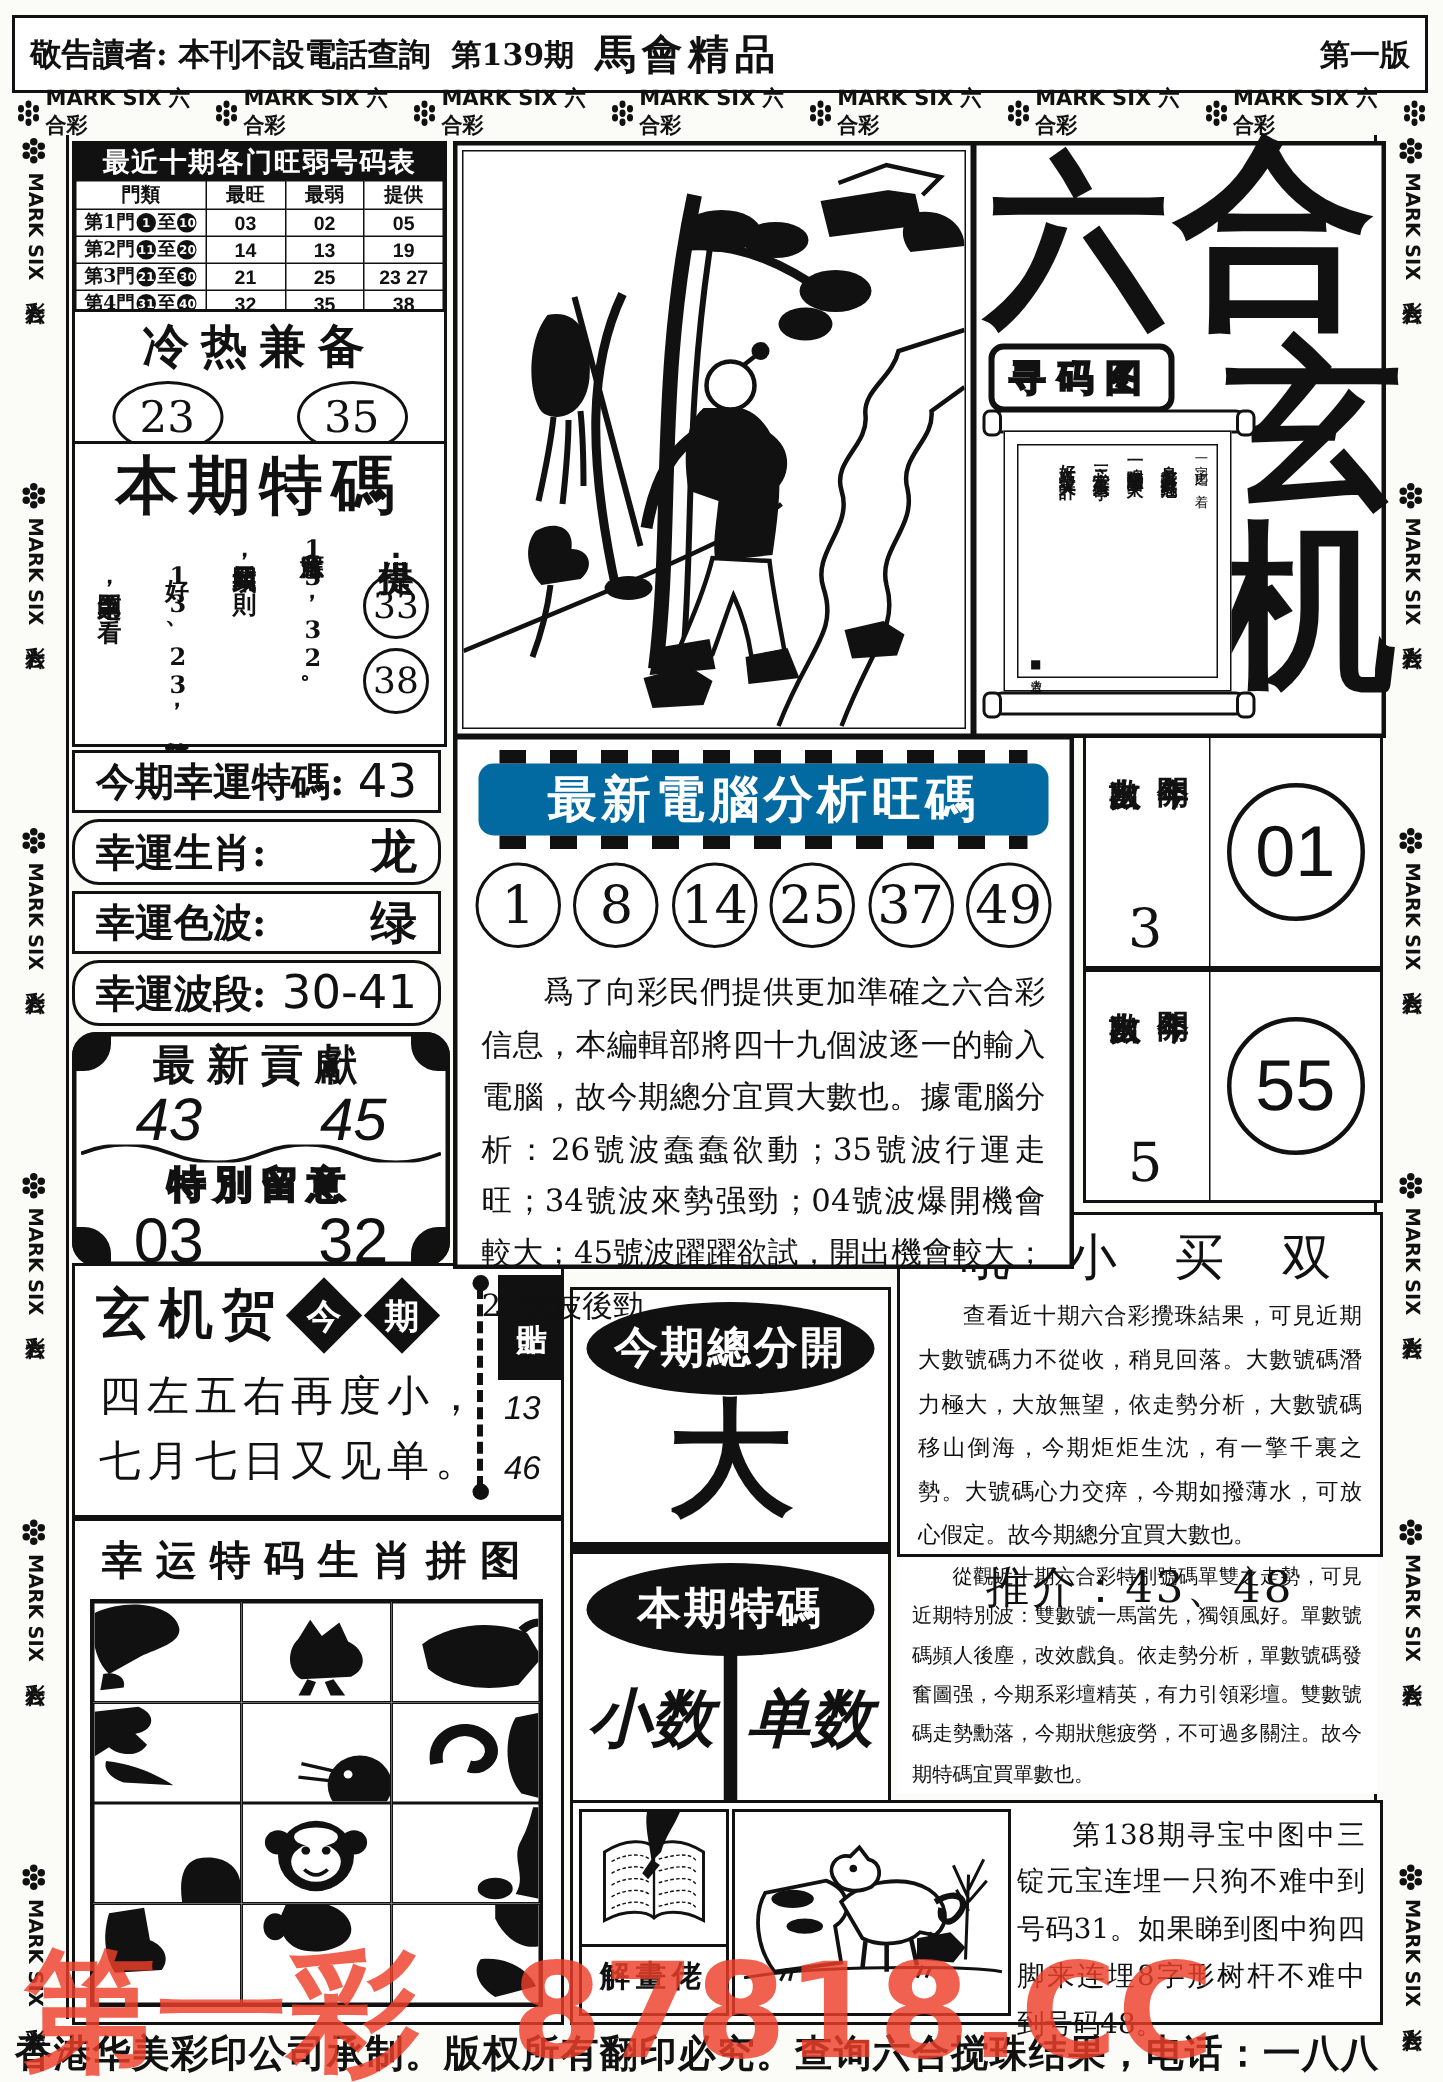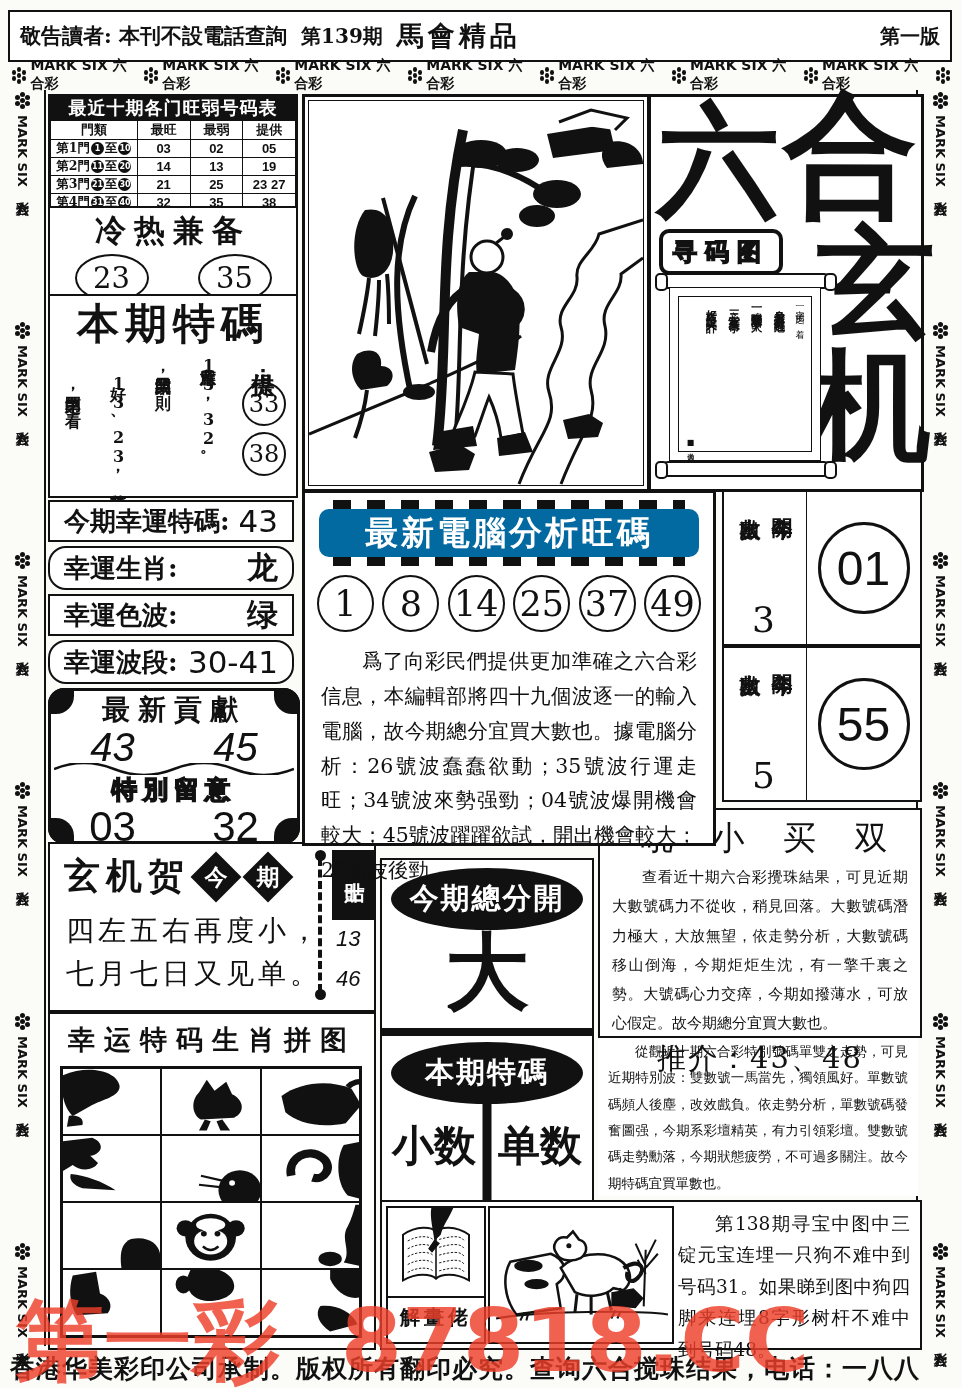--- a/index.html
+++ b/index.html
@@ -516,21 +516,21 @@
       <span>今期總分開</span>
     </div>
     <div class="ctr" style="font-size:84px;font-weight:700;line-height:1;margin-top:0px;">大</div>
   </div>
 
   <div class="abs" style="left:380px;top:1030px;width:210px;height:166px;border:2px solid #111;border-top:6px solid #111;background:#fff;">
     <div style="position:absolute;left:50%;top:60px;width:9px;height:106px;background:#111;transform:translateX(-50%);"></div>
     <div class="ellipse ctr" style="margin:6px auto 0;width:192px;height:62px;position:relative;">
       <span>本期特碼</span>
     </div>
-    <div style="display:flex;justify-content:space-between;padding:14px 10px 0;position:relative;">
+    <div style="display:flex;justify-content:space-between;padding:14px 10px 0;position:relative;font-style:italic;">
       <span style="font-size:42px;font-weight:700;">小数</span>
       <span style="font-size:42px;font-weight:700;">单数</span>
     </div>
   </div>
 
   <div class="abs" style="left:598px;top:1038px;width:320px;height:158px;background:#fff;">
     <div class="small-para" style="font-size:13.5px;padding:0 10px;">從觀近十期六合彩特別號碼單雙之走勢，可見近期特別波：雙數號一馬當先，獨領風好。單數號碼頻人後塵，改效戲負。依走勢分析，單數號碼發奮圖强，今期系彩壇精英，有力引領彩壇。雙數號碼走勢勳落，今期狀態疲勞，不可過多關注。故今期特碼宜買單數也。</div>
     <div class="rec">推荐：22、45</div>
   </div>
 

